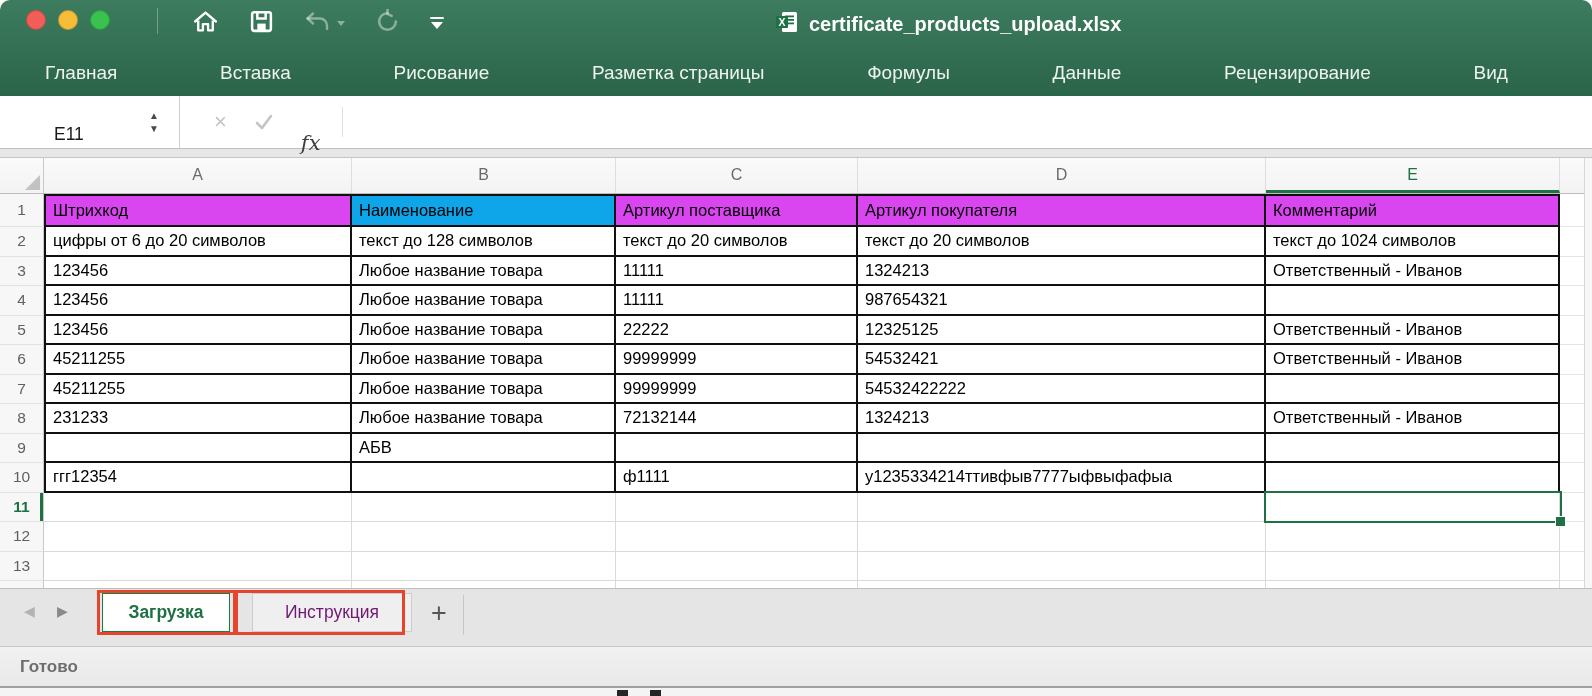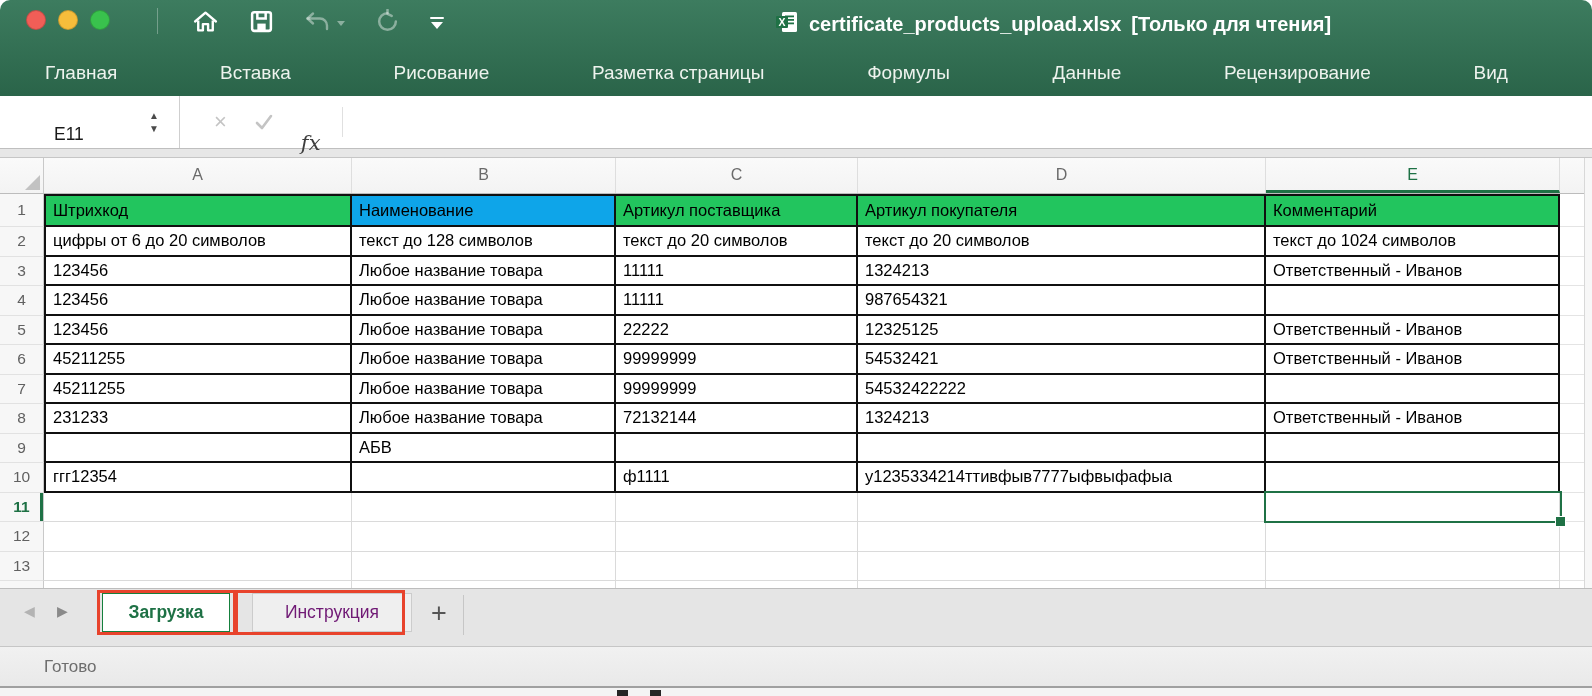--- a/index.html
+++ b/index.html
@@ -45,21 +45,21 @@
   .w-a{width:308px;} .w-b{width:264px;} .w-c{width:242px;} .w-d{width:408px;} .w-e{width:294px;} .w-f{width:24px;border-right:none;}
   .row{display:flex;height:29.5px;}
   .row.r1{height:33px;}
   .row.sliver{height:9px;}
   .rh{width:44px;box-sizing:border-box;background:#f7f7f7;border-right:1px solid #c9c9c9;border-bottom:1px solid #e2e2e2;text-align:center;font-size:15.5px;color:#616161;display:flex;align-items:center;justify-content:center;}
   .rh.selr{color:#1e7145;font-weight:600;box-shadow:inset -3px 0 0 #1e7145;}
   .c{box-sizing:border-box;font-size:16.5px;color:#000;padding:0 0 0 7px;display:flex;align-items:center;white-space:nowrap;overflow:hidden;}
   .tc{border-right:2px solid #101010;border-bottom:2px solid #101010;}
   .r1 .tc{border-top:2px solid #101010;}
   .tc.w-a{border-left:2px solid #101010;}
-  .fg{background:#22c55e;} .fb{background:#0ea5e9;text-align:center;}
+  .fg{background:#d946ef;} .fb{background:#0ea5e9;text-align:center;}
   .gc{border-right:1px solid #dadada;border-bottom:1px solid #dadada;}
   .nb{border-bottom:none;}
   .fcell{box-sizing:border-box;border-bottom:1px solid #e4e4e4;}
   .scrollstrip{position:absolute;right:0;top:0;width:8px;height:100%;background:#f7f7f7;border-left:1px solid #d8d8d8;box-sizing:border-box;}
   .selbox{position:absolute;left:1264px;top:333px;width:298px;height:32px;border:2.5px solid #1f7145;box-sizing:border-box;}
   .handle{position:absolute;right:-5.5px;bottom:-5.5px;width:9px;height:9px;background:#1f7145;border:1.5px solid #fff;box-sizing:content-box;}
 
   
   .tabbar{position:relative;height:58px;background:#e5e5e5;border-top:1px solid #bdbdbd;box-sizing:border-box;}
   .navarrow{position:absolute;top:14px;font-size:14px;}
@@ -69,21 +69,21 @@
   .stab.active{left:102px;width:128px;background:#fff;border:1px solid #15803d;color:#1e7145;font-weight:700;}
   .stab.inactive{left:252px;width:160px;background:#efefef;border:1px solid #cccccc;color:#701a75;font-weight:500;}
   .addtab{position:absolute;left:424px;top:2px;width:30px;height:44px;display:flex;align-items:center;justify-content:center;font-size:27px;color:#555;}
   .tabsep{position:absolute;left:463px;top:6px;width:1px;height:40px;background:#c6c6c6;}
   .redbox{position:absolute;border:3px solid #e8432c;box-sizing:border-box;}
   .redbox.b1{left:97px;top:1px;width:139px;height:45px;}
   .redbox.b2{left:235px;top:1px;width:170px;height:45px;}
 
   
   .statusbar{height:40px;background:linear-gradient(#f1f1f1,#e9e9e9);border-top:1px solid #c6c6c6;box-sizing:border-box;display:flex;align-items:center;}
-  .statustext{margin-left:44px;font-size:17px;color:#6e6e6e;}
+  .statustext{margin-left:20px;font-size:17px;color:#6e6e6e;font-weight:bold;}
   .bottomstrip{position:relative;height:10px;background:#f4f4f4;border-top:2px solid #a0a0a0;box-sizing:border-box;}
   .artifact{position:absolute;bottom:0;width:11px;height:6px;background:#262626;}
   .a1{left:617px;} .a2{left:650px;}
 </style>
 </head>
 <body>
 
 <div class="window">
 
   <div class="titlebar">
@@ -134,21 +134,20 @@
         <svg width="24" height="24" viewBox="0 0 24 24">
             <rect x="7" y="2" width="15" height="20" rx="1.5" fill="#fff"></rect>
             <rect x="10" y="5.5" width="9" height="1.8" fill="#1f7145"></rect>
             <rect x="10" y="9" width="9" height="1.8" fill="#1f7145"></rect>
             <rect x="10" y="12.5" width="9" height="1.8" fill="#1f7145"></rect>
             <rect x="1" y="6" width="12" height="12" rx="1" fill="#1f7145"></rect>
             <text x="7" y="15.6" text-anchor="middle" font-family="Liberation Sans,sans-serif" font-size="10.5" font-weight="bold" fill="#fff">X</text>
           </svg>
       </span>
       <span class="title">certificate_products_upload.xlsx</span>
-      <span class="badge">[Только для чтения]</span>
     </div>
 
     <div class="ribbonrow">
       <span class="rtab">Главная</span>
       <span class="rtab">Вставка</span>
       <span class="rtab">Рисование</span>
       <span class="rtab">Разметка страницы</span>
       <span class="rtab">Формулы</span>
       <span class="rtab">Данные</span>
       <span class="rtab">Рецензирование</span>

